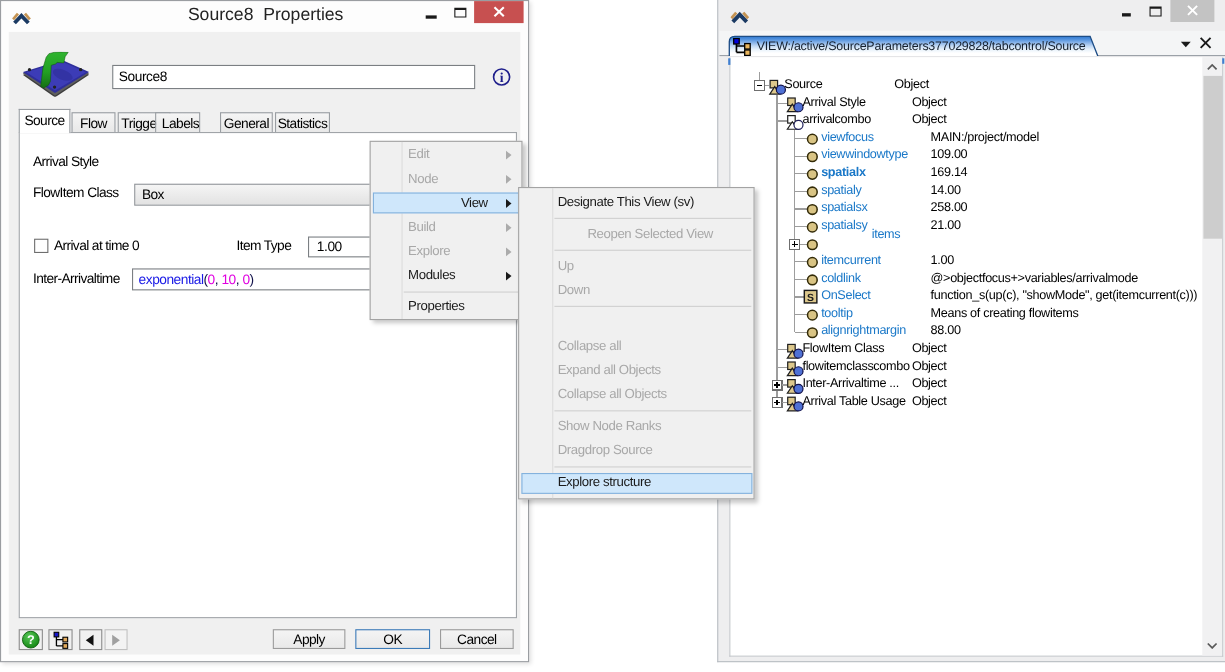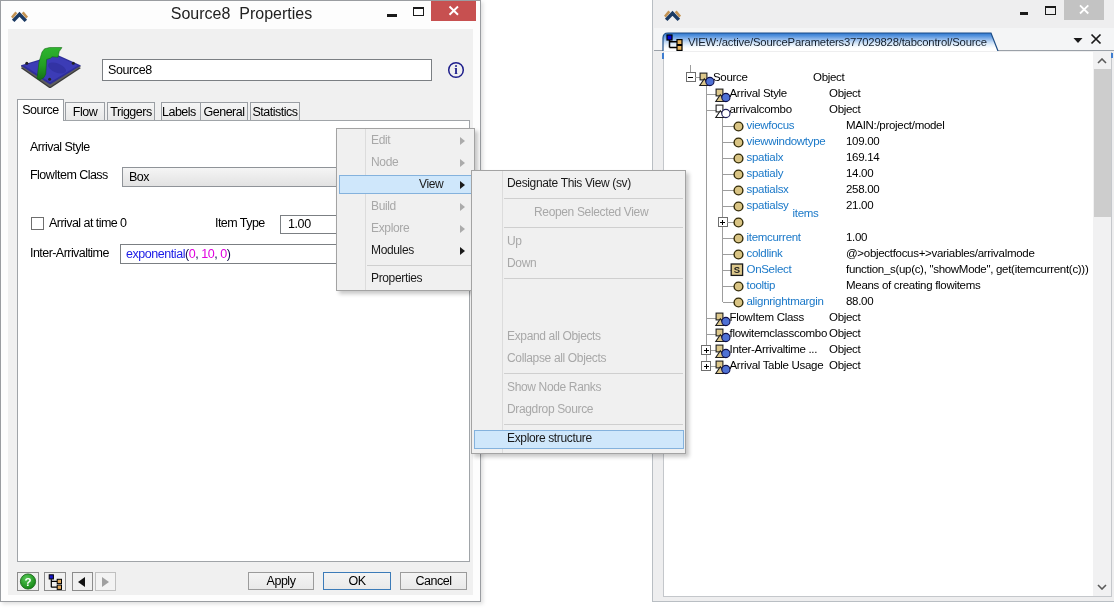--- a/index.html
+++ b/index.html
@@ -63,21 +63,21 @@
 
   <div class="abs" style="left:101px;top:58px;width:330px;height:22px;background:#fff;border:1px solid #7b7f83;font-size:12.5px;letter-spacing:-0.4px;line-height:20px;padding-left:5px;">Source8</div>
 
   <svg class="abs" style="left:446px;top:60px;" width="18" height="18" viewBox="0 0 18 18">
     <circle cx="9" cy="9" r="7.3" fill="none" stroke="#20208c" stroke-width="1.5"></circle>
     <text x="9" y="13.4" font-family="Liberation Serif" font-size="12.5" font-weight="bold" fill="#20208c" text-anchor="middle">i</text>
   </svg>
 
   <div class="abs" style="left:64px;top:101px;width:40px;height:19px;background:linear-gradient(#f5f5f5,#e8e8e8);border:1px solid #9a9ea3;font-size:12.5px;letter-spacing:-0.5px;text-align:center;line-height:18px;">Flow</div>
   <div class="abs" style="left:106px;top:101px;width:48px;height:19px;background:linear-gradient(#f5f5f5,#e8e8e8);border:1px solid #9a9ea3;font-size:12.5px;letter-spacing:-0.5px;text-align:center;line-height:18px;">Triggers</div>
-  <div class="abs" style="left:160px;top:101px;width:41px;height:19px;background:linear-gradient(#f5f5f5,#e8e8e8);border:1px solid #9a9ea3;font-size:12.5px;letter-spacing:-0.5px;text-align:left;line-height:18px;">Labels</div>
+  <div class="abs" style="left:140px;top:101px;width:41px;height:19px;background:linear-gradient(#f5f5f5,#e8e8e8);border:1px solid #9a9ea3;font-size:12.5px;letter-spacing:-0.5px;text-align:right;line-height:18px;">Labels</div>
   <div class="abs" style="left:199px;top:101px;width:48px;height:19px;background:linear-gradient(#f5f5f5,#e8e8e8);border:1px solid #9a9ea3;font-size:12.5px;letter-spacing:-0.5px;text-align:center;line-height:18px;">General</div>
   <div class="abs" style="left:249px;top:101px;width:50px;height:19px;background:linear-gradient(#f5f5f5,#e8e8e8);border:1px solid #9a9ea3;font-size:12.5px;letter-spacing:-0.5px;text-align:center;line-height:18px;">Statistics</div>
 
   <div class="abs" style="left:16px;top:119px;width:453px;height:442px;background:#fff;border:1px solid #a0a4a8;"></div>
 
   <div class="abs" style="left:16px;top:98px;width:47px;height:22px;background:#fff;border:1px solid #9a9ea3;border-bottom:none;font-size:12.5px;letter-spacing:-0.5px;text-align:center;line-height:21px;">Source</div>
 
   <div class="lbl" style="left:29px;top:139px;">Arrival Style</div>
   <div class="lbl" style="left:29px;top:167px;">FlowItem Class</div>
   <div class="abs" style="left:121px;top:166px;width:331px;height:20px;background:linear-gradient(#f5f5f5,#e2e2e2);border:1px solid #8f9398;font-size:12.5px;letter-spacing:-0.5px;line-height:18px;padding-left:6px;">Box</div>
@@ -265,21 +265,21 @@
       <div class="tn" style="left:49px;top:18px;">Source</div>
       <div class="tn" style="left:149px;top:18px;color:#000;">Object</div>
       <div class="tn" style="left:65.5px;top:34px;">Arrival Style</div>
       <div class="tn" style="left:165px;top:34px;color:#000;">Object</div>
       <div class="tn" style="left:65.5px;top:50px;">arrivalcombo</div>
       <div class="tn" style="left:165px;top:50px;color:#000;">Object</div>
       <div class="tn blue" style="left:82.5px;top:66px;">viewfocus</div>
       <div class="tn" style="left:182px;top:66px;color:#000;">MAIN:/project/model</div>
       <div class="tn blue" style="left:82.5px;top:82px;">viewwindowtype</div>
       <div class="tn" style="left:182px;top:82px;color:#000;">109.00</div>
-      <div class="tn blue" style="left:82.5px;top:98px;">spatialx</div>
+      <div class="tn blue" style="left:82.5px;top:98px;font-weight:bold;">spatialx</div>
       <div class="tn" style="left:182px;top:98px;color:#000;">169.14</div>
       <div class="tn blue" style="left:82.5px;top:114px;">spatialy</div>
       <div class="tn" style="left:182px;top:114px;color:#000;">14.00</div>
       <div class="tn blue" style="left:82.5px;top:130px;">spatialsx</div>
       <div class="tn" style="left:182px;top:130px;color:#000;">258.00</div>
       <div class="tn blue" style="left:82.5px;top:146px;">spatialsy</div>
       <div class="tn" style="left:182px;top:146px;color:#000;">21.00</div>
       <div class="tn blue" style="left:82.5px;top:154px;margin-left:46px;">items</div>
       <div class="tn blue" style="left:82.5px;top:178px;">itemcurrent</div>
       <div class="tn" style="left:182px;top:178px;color:#000;">1.00</div>
@@ -323,20 +323,21 @@
 
 <div class="abs" style="left:471px;top:170px;width:215px;height:284px;background:#f0f0f0;border:1px solid #a3a3a3;box-shadow:3px 3px 4px rgba(0,0,0,0.22);">
   <div class="abs" style="left:30px;top:0;width:1px;height:282px;background:#dcdcdc;"></div>
   <div class="mi2" style="top:2px;">Designate This View (sv)</div>
   <div class="sepline" style="left:32px;top:27px;width:179px;"></div>
   <div class="mi2 dis" style="top:31px;margin-left:27px;">Reopen Selected View</div>
   <div class="sepline" style="left:32px;top:56px;width:179px;"></div>
   <div class="mi2 dis" style="top:60px;">Up</div>
   <div class="mi2 dis" style="top:82px;">Down</div>
   <div class="sepline" style="left:32px;top:107px;width:179px;"></div>
+  <div class="mi2 dis" style="top:133px;">Collapse all</div>
   <div class="mi2 dis" style="top:155px;">Expand all Objects</div>
   <div class="mi2 dis" style="top:177px;">Collapse all Objects</div>
   <div class="sepline" style="left:32px;top:202px;width:179px;"></div>
   <div class="mi2 dis" style="top:206px;">Show Node Ranks</div>
   <div class="mi2 dis" style="top:228px;">Dragdrop Source</div>
   <div class="sepline" style="left:32px;top:253px;width:179px;"></div>
   <div class="abs" style="left:2px;top:259px;width:210px;height:19px;background:#cfe7fb;border:1px solid #84b2dd;"></div>
   <div class="mi2" style="top:257px;">Explore structure</div>
 </div>
 

